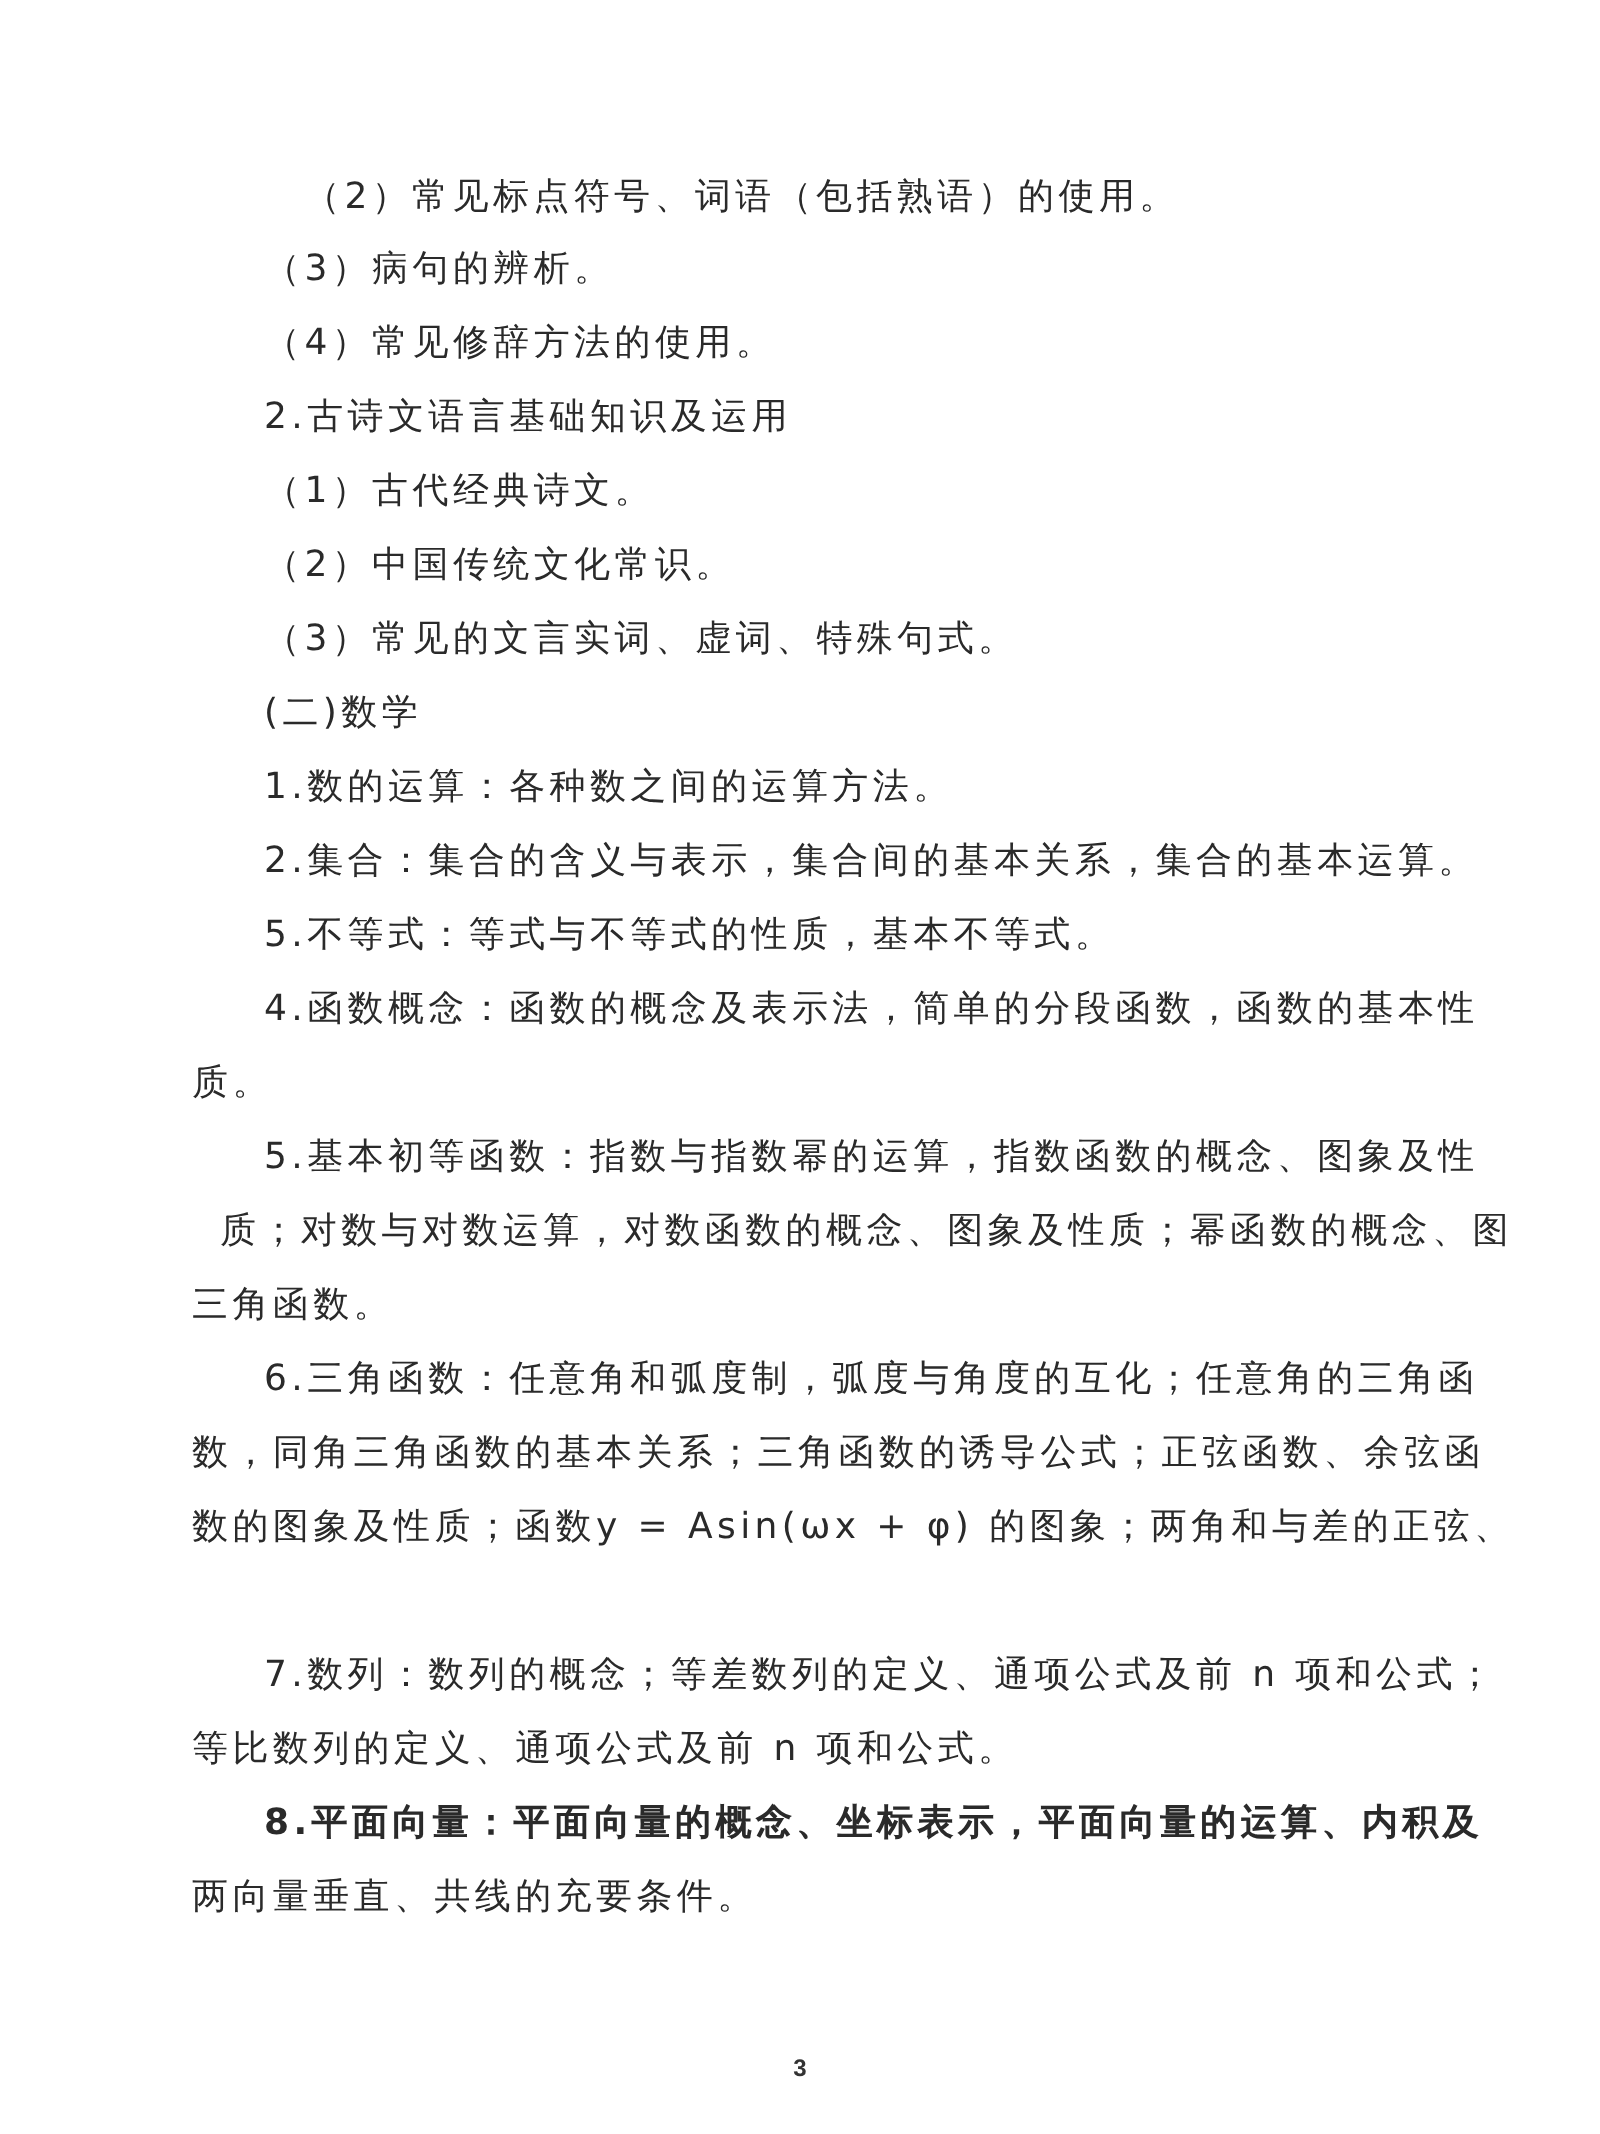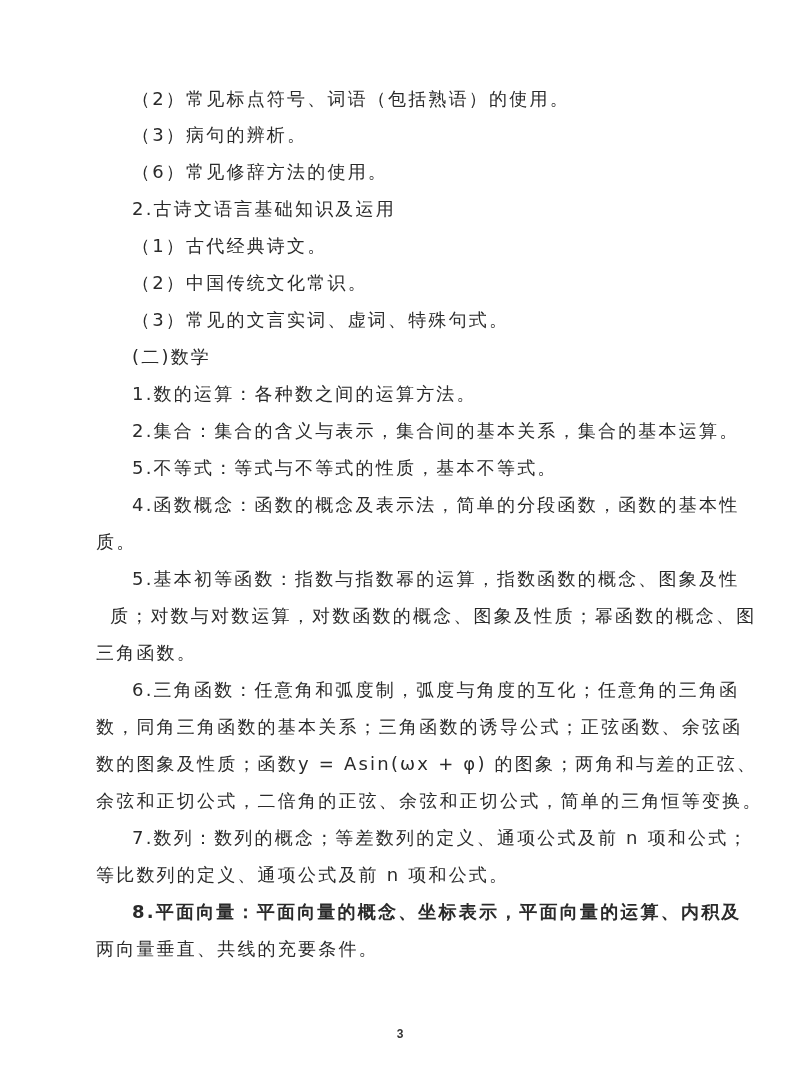--- a/index.html
+++ b/index.html
@@ -9,39 +9,38 @@
     .line { position: absolute; font-size: 18px; line-height: 22px; white-space: nowrap; letter-spacing: 2.2px; }
     .ind { left: 132px; }
     .flush { left: 96px; }
     .pnum { position: absolute; left: 0; width: 800px; top: 1027px; text-align: center;
       font-size: 12px; font-weight: bold; color: #333; font-family: "Liberation Sans", sans-serif; }
   </style>
 </head>
 <body>
 
 <div class="page">
-  <div class="line ind" style="top:88px;">（2）常见标点符号、词语（包括熟语）的使用。</div>
+  <div class="line ind" style="top:88px;margin-left:20px;">（2）常见标点符号、词语（包括熟语）的使用。</div>
   <div class="line ind" style="top:124px;">（3）病句的辨析。</div>
-  <div class="line ind" style="top:161px;">（6）常见修辞方法的使用。</div>
+  <div class="line ind" style="top:161px;">（4）常见修辞方法的使用。</div>
   <div class="line ind" style="top:198px;">2.古诗文语言基础知识及运用</div>
   <div class="line ind" style="top:235px;">（1）古代经典诗文。</div>
   <div class="line ind" style="top:272px;">（2）中国传统文化常识。</div>
   <div class="line ind" style="top:309px;">（3）常见的文言实词、虚词、特殊句式。</div>
   <div class="line ind" style="top:346px;text-align:center;">(二)数学</div>
   <div class="line ind" style="top:383px;">1.数的运算：各种数之间的运算方法。</div>
   <div class="line ind" style="top:420px;">2.集合：集合的含义与表示，集合间的基本关系，集合的基本运算。</div>
   <div class="line ind" style="top:457px;">5.不等式：等式与不等式的性质，基本不等式。</div>
   <div class="line ind" style="top:494px;">4.函数概念：函数的概念及表示法，简单的分段函数，函数的基本性</div>
   <div class="line flush" style="top:531px;">质。</div>
   <div class="line ind" style="top:568px;">5.基本初等函数：指数与指数幂的运算，指数函数的概念、图象及性</div>
   <div class="line flush" style="top:605px;margin-left:14px;">质；对数与对数运算，对数函数的概念、图象及性质；幂函数的概念、图</div>
   <div class="line flush" style="top:642px;">三角函数。</div>
   <div class="line ind" style="top:679px;">6.三角函数：任意角和弧度制，弧度与角度的互化；任意角的三角函</div>
   <div class="line flush" style="top:716px;">数，同角三角函数的基本关系；三角函数的诱导公式；正弦函数、余弦函</div>
   <div class="line flush" style="top:753px;">数的图象及性质；函数y = Asin(ωx + φ) 的图象；两角和与差的正弦、</div>
-  <div class="line flush" style="top:790px;">余弦和正切公式，二倍角的正弦、余弦和正切公式，简单的三角恒等变换。</div>
   <div class="line ind" style="top:827px;">7.数列：数列的概念；等差数列的定义、通项公式及前 n 项和公式；</div>
   <div class="line flush" style="top:864px;">等比数列的定义、通项公式及前 n 项和公式。</div>
   <div class="line ind" style="top:901px;font-weight:bold;">8.平面向量：平面向量的概念、坐标表示，平面向量的运算、内积及</div>
   <div class="line flush" style="top:938px;">两向量垂直、共线的充要条件。</div>
 
   <div class="pnum">3</div>
 </div>
 
 </body></html>

